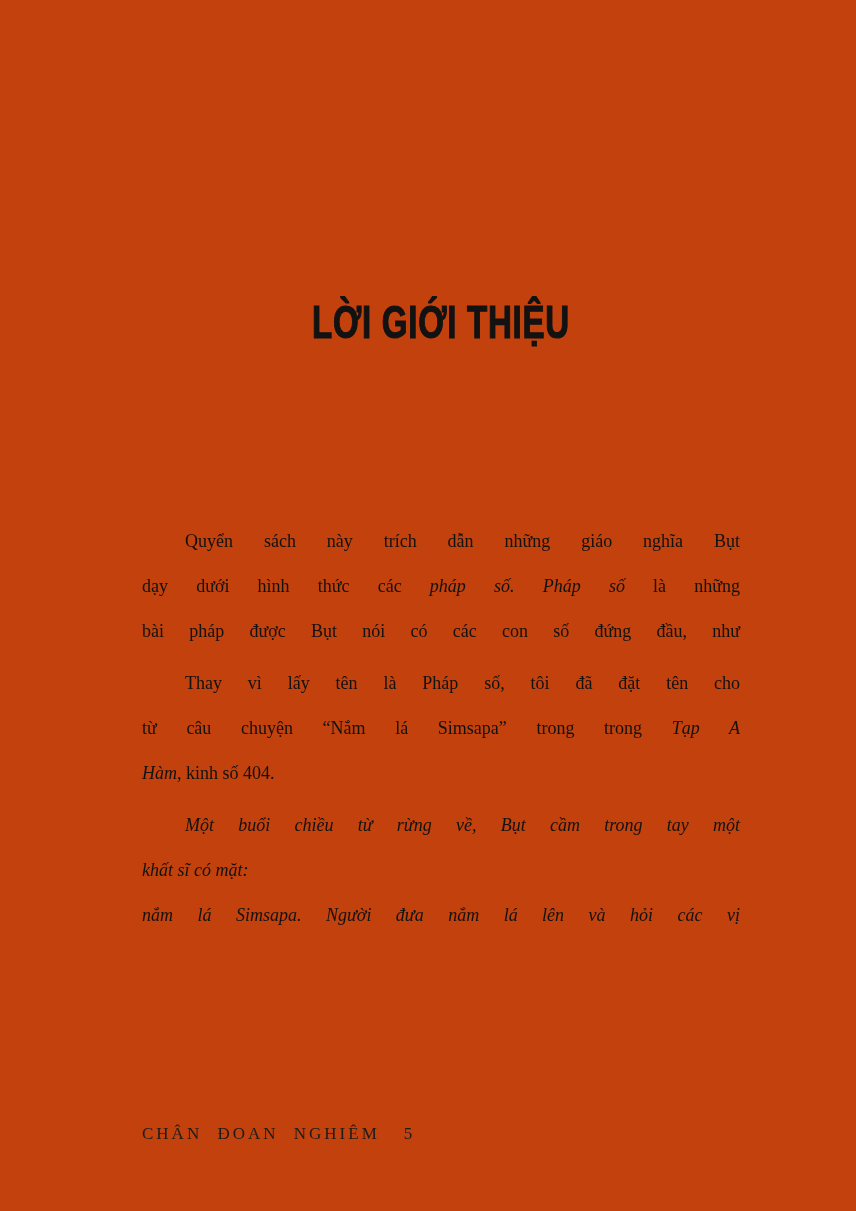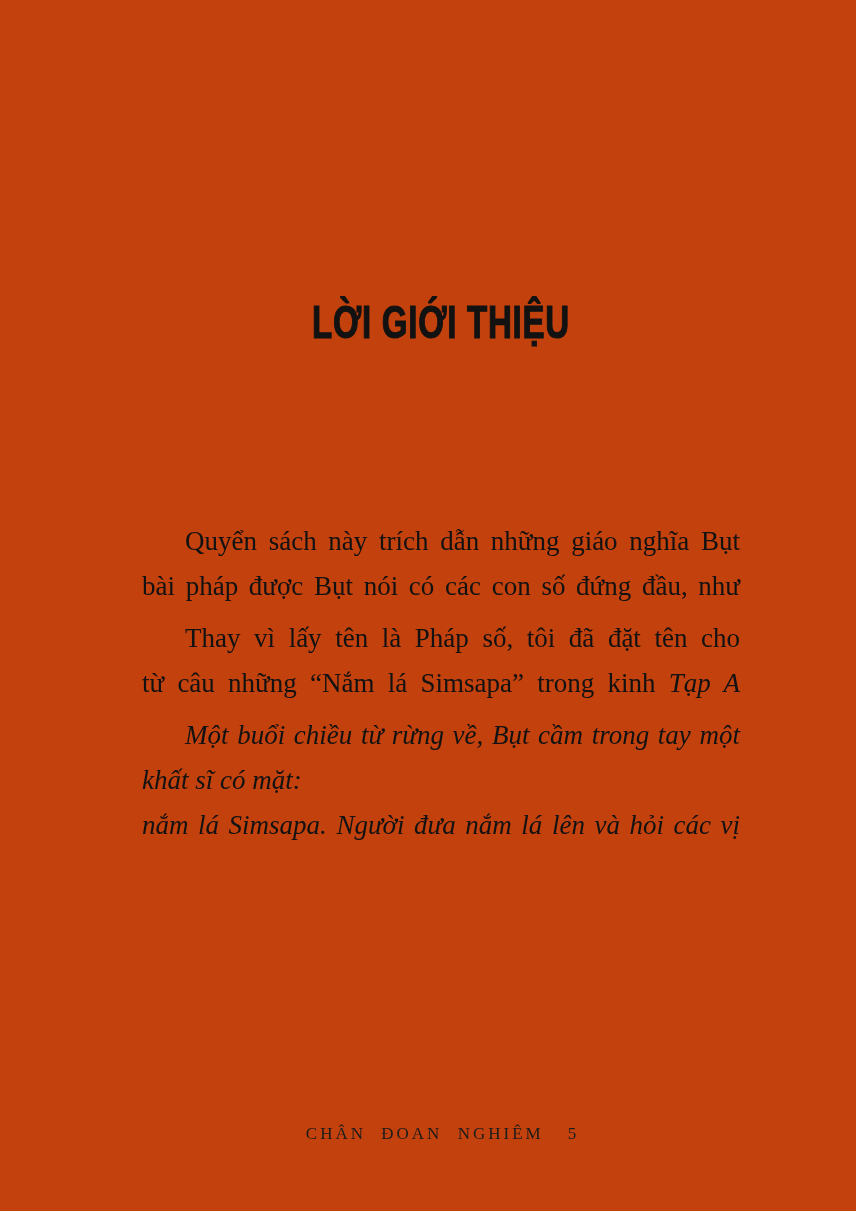--- a/index.html
+++ b/index.html
@@ -22,33 +22,33 @@
     line-height:56px;
     white-space:nowrap;
     transform:scaleX(0.72);
     transform-origin:50% 50%;
     -webkit-text-stroke:1.2px #121212;
     letter-spacing:1px;
   }
   .body-text{
     position:absolute;
     left:142px;width:598px;top:519px;
-    font-size:27px;
+    font-size:18px;
     line-height:45px;
   }
   .para{margin:0 0 7px 0;}
   .line{min-height:45px;}
   .line.just{text-align:justify;text-align-last:justify;}
   .line.indent{text-indent:43px;}
   .seg-i{font-style:italic;}
   .seg-bi{font-style:italic;font-weight:700;}
   .footer{
     position:absolute;
     left:142px;width:598px;top:1124px;
-    text-align:center;
+    text-align:left;
     font-size:17px;
     letter-spacing:3px;
     word-spacing:8px;
     color:#1c1c1c;
   }
   .pagenum{
     display:inline-block;
     margin-left:24px;
     letter-spacing:0;
     word-spacing:0;
@@ -57,25 +57,27 @@
 </head>
 <body>
 
 <div class="page">
 
   <div class="title">LỜI GIỚI THIỆU</div>
 
   <div class="body-text">
       <div class="para">
         <div class="line just indent"><span>Quyển sách này trích dẫn những giáo nghĩa Bụt</span></div>
+        <div class="line just"><span>dạy dưới hình thức các </span><span class="seg-i">pháp số. Pháp số</span><span> là những</span></div>
         <div class="line just"><span>bài pháp được Bụt nói có các con số đứng đầu, như</span></div>
       </div>
       <div class="para">
         <div class="line just indent"><span>Thay vì lấy tên là Pháp số, tôi đã đặt tên cho</span></div>
-        <div class="line just"><span>từ câu những “Nắm lá Simsapa” trong kinh </span><span class="seg-i">Tạp A</span></div>
+        <div class="line just"><span>từ câu chuyện “Nắm lá Simsapa” trong trong </span><span class="seg-i">Tạp A</span></div>
+        <div class="line"><span class="seg-i">Hàm</span><span>, kinh số 404.</span></div>
       </div>
       <div class="para">
         <div class="line just indent"><span class="seg-i">Một buổi chiều từ rừng về, Bụt cầm trong tay một</span></div>
         <div class="line"><span class="seg-i">khất sĩ có mặt:</span></div>
         <div class="line just"><span class="seg-i">nắm lá Simsapa. Người đưa nắm lá lên và hỏi các vị</span></div>
       </div>
     </div>
 
   <div class="footer">
     <span>CHÂN ĐOAN NGHIÊM</span><span class="pagenum">5</span>

